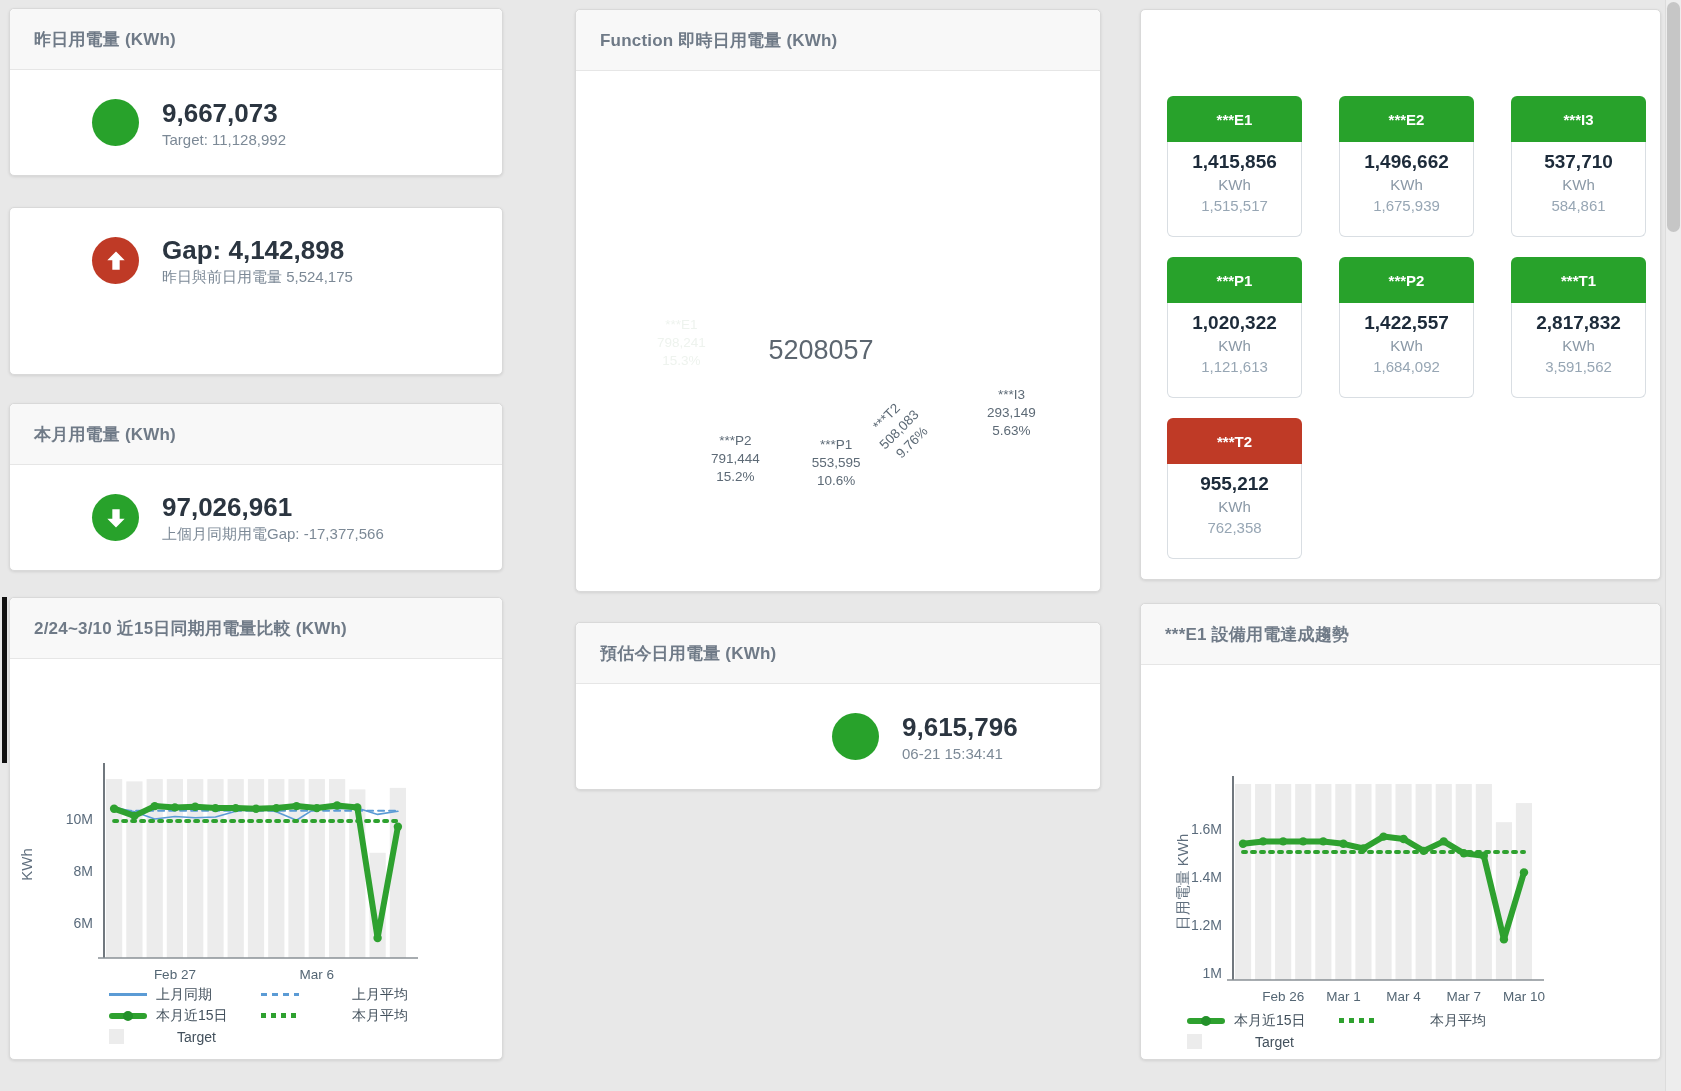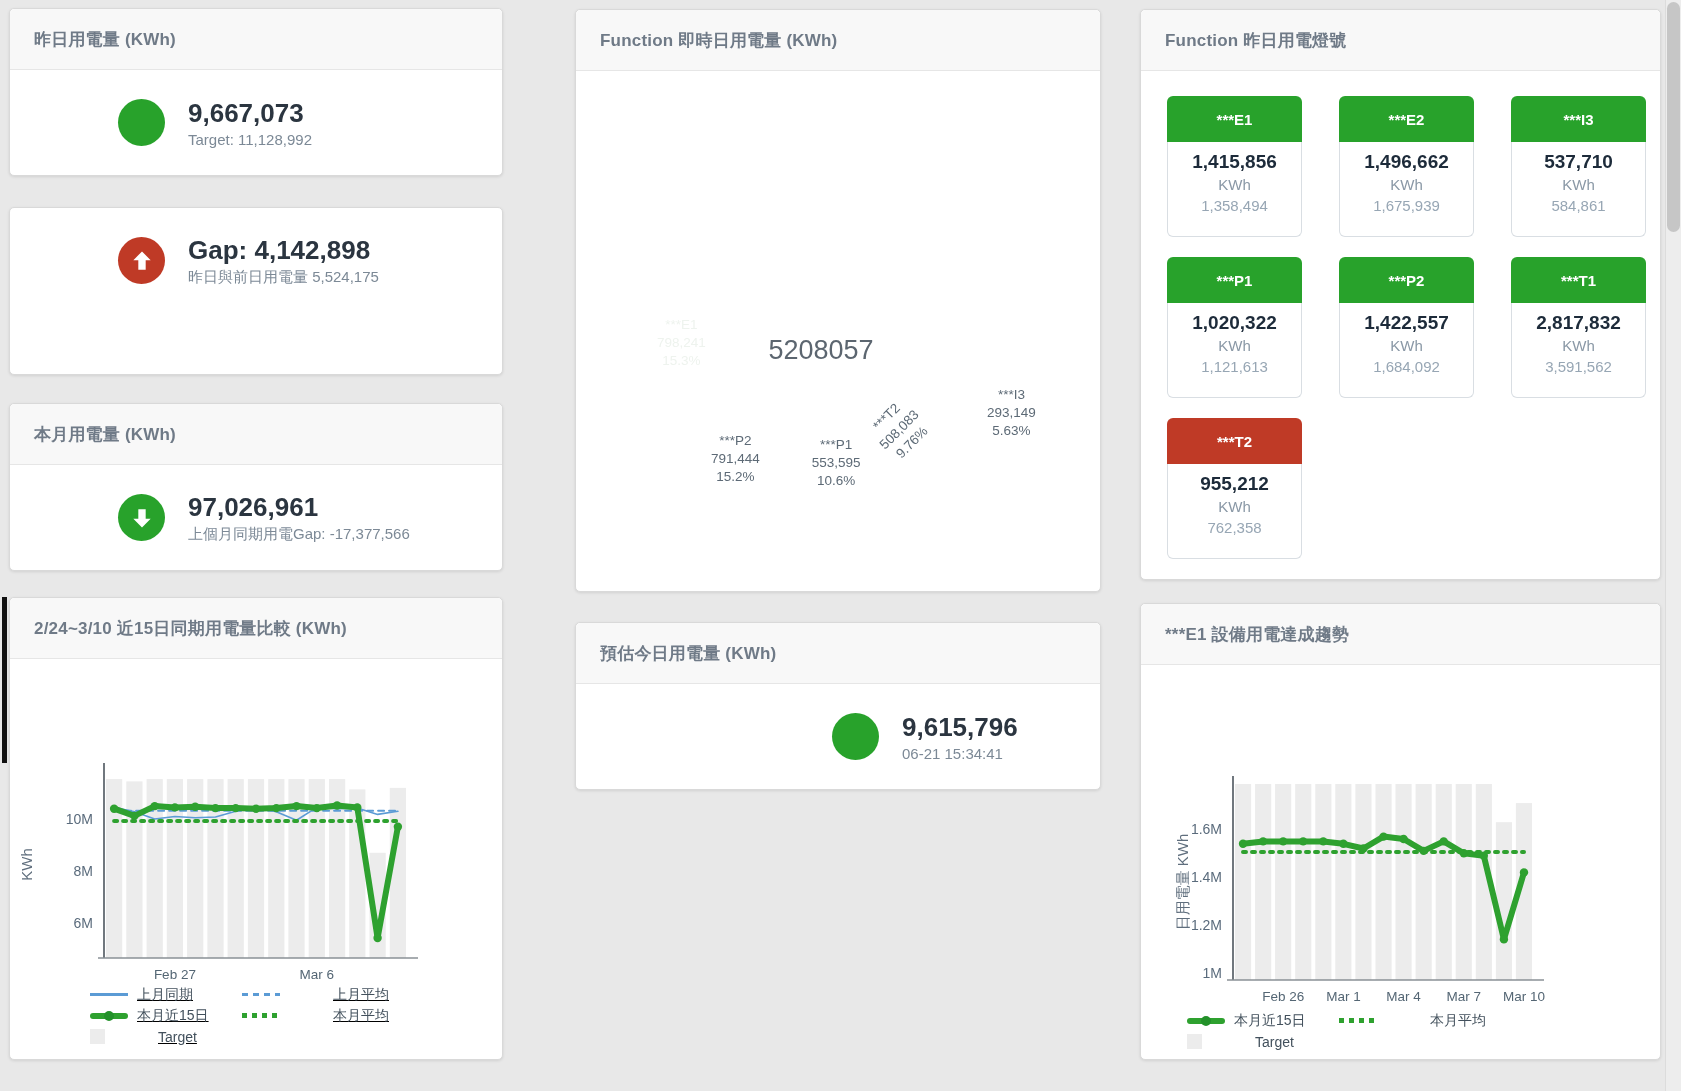--- a/index.html
+++ b/index.html
@@ -12,21 +12,21 @@
   .card{
     position:absolute;background:#ffffff;border:1px solid #d9d9d9;border-radius:5px;
     box-shadow:0 1px 3px rgba(0,0,0,.10);box-sizing:border-box;
   }
   .card-header{
     background:#f8f8f8;border-bottom:1px solid #e6e6e6;border-radius:5px 5px 0 0;
     padding:0 24px;display:flex;align-items:center;height:61px;box-sizing:border-box;
   }
   .card-title{font-size:17px;font-weight:bold;color:#6f7a87;letter-spacing:.2px;}
   .kpi-row{display:flex;align-items:center;height:105px;box-sizing:border-box;}
-  .pad-left-std{padding-left:108px;}
+  .pad-left-std{padding-left:82px;}
   .pad-left-est{padding-left:225px;margin-left:31px;}
   .status-circle{
     width:47px;height:47px;border-radius:50%;flex:0 0 auto;
     display:flex;align-items:center;justify-content:center;
   }
   .kpi-text{margin-left:23px;}
   .kpi-value{font-size:26px;font-weight:bold;color:#2b3540;line-height:30px;}
   .kpi-sub{font-size:15px;color:#7c8996;margin-top:3px;}
   
   .tiles-grid{
@@ -153,21 +153,21 @@
       <circle cx="246.0" cy="149.7" r="4.2" fill="#2ea12f"></circle>
       <circle cx="266.3" cy="149.1" r="4.2" fill="#2ea12f"></circle>
       <circle cx="286.5" cy="147.1" r="4.2" fill="#2ea12f"></circle>
       <circle cx="306.8" cy="149.1" r="4.2" fill="#2ea12f"></circle>
       <circle cx="327.1" cy="146.5" r="4.2" fill="#2ea12f"></circle>
       <circle cx="347.3" cy="148.4" r="4.2" fill="#2ea12f"></circle>
       <circle cx="367.6" cy="279.0" r="4.2" fill="#2ea12f"></circle>
       <circle cx="387.9" cy="167.8" r="4.2" fill="#2ea12f"></circle>
       <polyline points="104.1,162.1 124.4,162.1 144.7,162.1 164.9,162.1 185.2,162.1 205.5,162.1 225.7,162.1 246.0,162.1 266.3,162.1 286.5,162.1 306.8,162.1 327.1,162.1 347.3,162.1 367.6,162.1 387.9,162.1" fill="none" stroke="#2ea12f" stroke-width="4" stroke-linecap="round" stroke-linejoin="round" stroke-dasharray="3,6"></polyline>
     </svg>
-  <div class="legend" id="compare-legend" style="left:80px;top:386px;text-decoration:underline;">
+  <div class="legend" id="compare-legend" style="left:99px;top:386px;">
       <div class="legend-row">
         <div class="legend-item">
           <div class="sw blue-line"></div>
           <span class="legend-label">上月同期</span>
         </div>
         <div class="legend-item">
           <div class="sw blue-dash"></div>
           <span class="legend-label">上月平均</span>
         </div>
       </div>
@@ -220,30 +220,27 @@
   <div class="kpi-row pad-left-est">
     <div class="status-circle" style="background:#28a22b;"></div>
     <div class="kpi-text">
       <div class="kpi-value">9,615,796</div>
       <div class="kpi-sub">06-21 15:34:41</div>
     </div>
   </div>
 </div>
 
 <div class="card" style="left:1140px;top:9px;width:521px;height:571px;">
-  <div class="card-header">
-    <span class="card-title">Function 昨日用電燈號</span>
-  </div>
   <div class="tiles-grid" id="lamp-tiles">
       <div class="lamp-tile">
         <div class="tile-head">***E1</div>
         <div class="tile-body">
           <div class="tile-value">1,415,856</div>
           <div class="tile-unit">KWh</div>
-          <div class="tile-target">1,358,494</div>
+          <div class="tile-target">1,515,517</div>
         </div>
       </div>
       <div class="lamp-tile">
         <div class="tile-head">***E2</div>
         <div class="tile-body">
           <div class="tile-value">1,496,662</div>
           <div class="tile-unit">KWh</div>
           <div class="tile-target">1,675,939</div>
         </div>
       </div>

